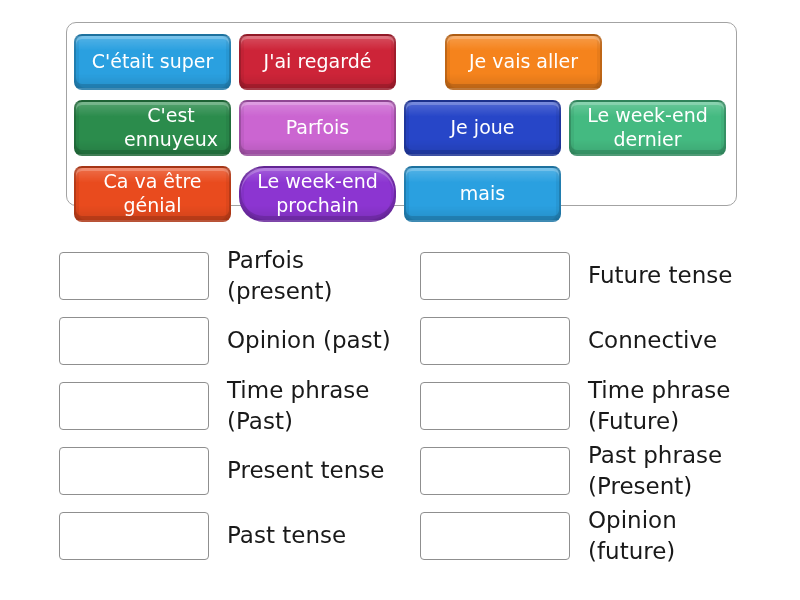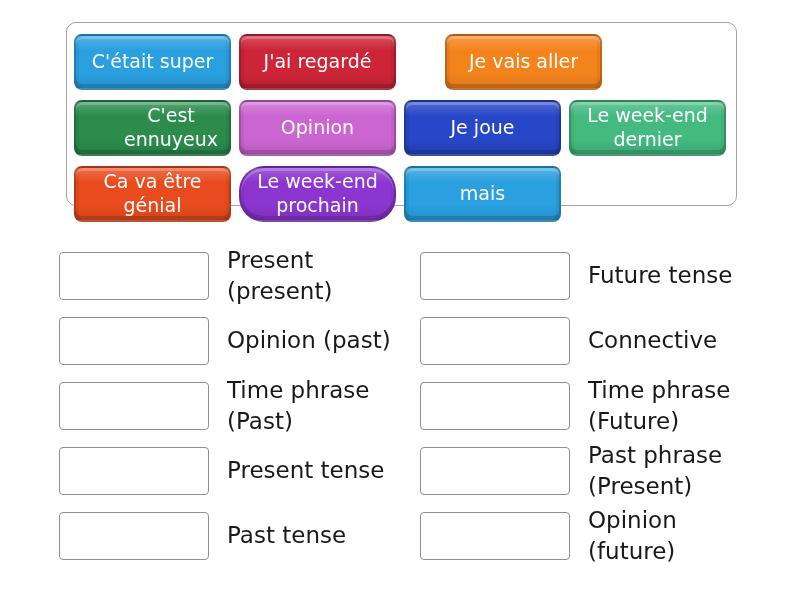--- a/index.html
+++ b/index.html
@@ -75,32 +75,32 @@
   }
 </style>
 </head>
 <body>
 
 <div class="pool">
   <div class="tile" style="background-color: rgb(42, 160, 224);">C'était super</div>
   <div class="tile" style="background-color: rgb(205, 36, 56);">J'ai regardé</div>
   <div class="tile" style="background-color: rgb(245, 131, 28); margin-left: 45px;">Je vais aller</div>
   <div class="tile" style="background-color: rgb(43, 140, 76); padding-left: 48px;">C'est ennuyeux</div>
-  <div class="tile" style="background-color: rgb(203, 101, 209);">Opinion</div>
+  <div class="tile" style="background-color: rgb(203, 101, 209);">Parfois</div>
   <div class="tile" style="background-color: rgb(39, 70, 200);">Je joue</div>
   <div class="tile" style="background-color: rgb(68, 186, 129);">Le week-end dernier</div>
   <div class="tile" style="background-color: rgb(233, 75, 30);">Ca va être génial</div>
   <div class="tile" style="background-color: rgb(140, 53, 209); border-radius: 25px;">Le week-end prochain</div>
   <div class="tile" style="background-color: rgb(42, 160, 224);">mais</div>
 </div>
 
 <div class="col col-left">
   <div class="match-row">
     <div class="dropbox"></div>
-    <div class="cat-label">Present (present)</div>
+    <div class="cat-label">Parfois (present)</div>
   </div>
   <div class="match-row">
     <div class="dropbox"></div>
     <div class="cat-label">Opinion (past)</div>
   </div>
   <div class="match-row">
     <div class="dropbox"></div>
     <div class="cat-label">Time phrase (Past)</div>
   </div>
   <div class="match-row">

